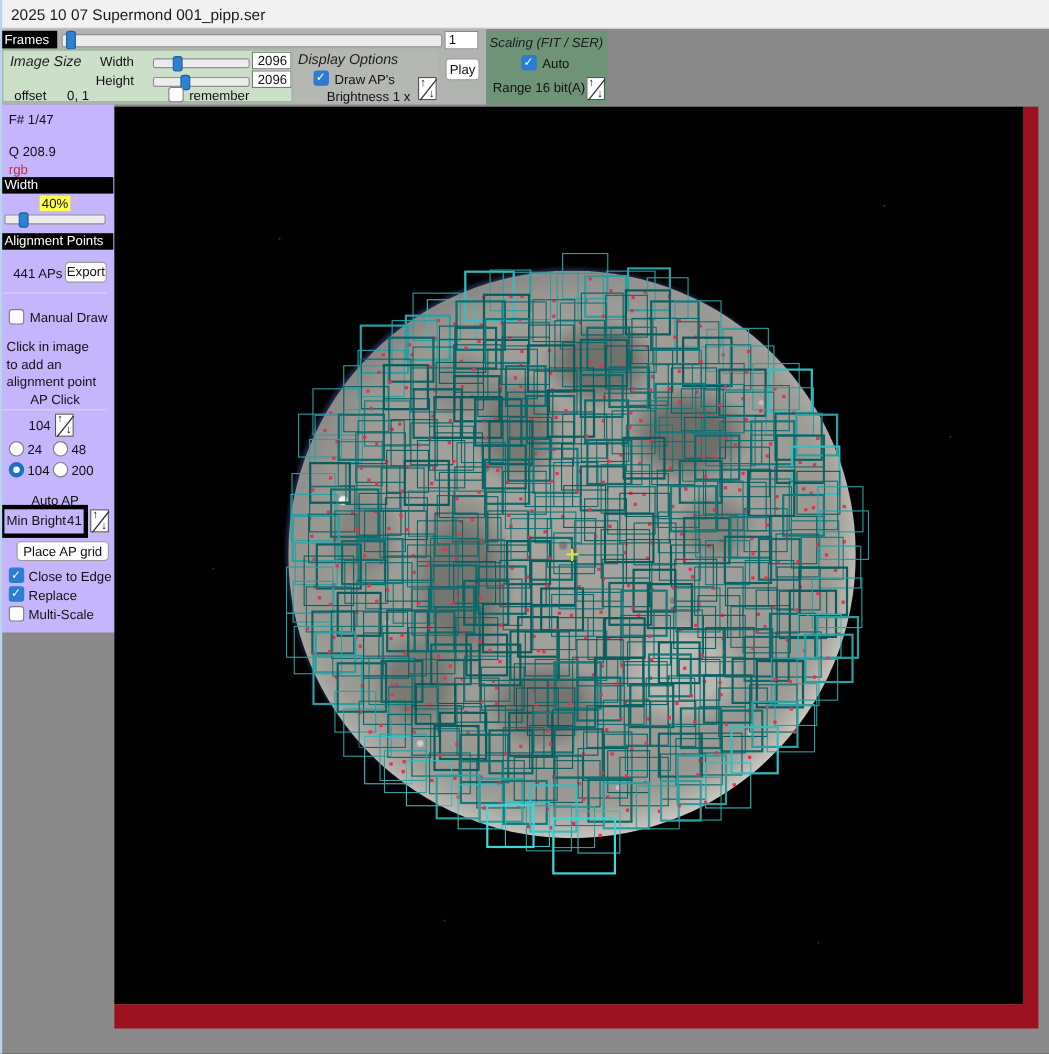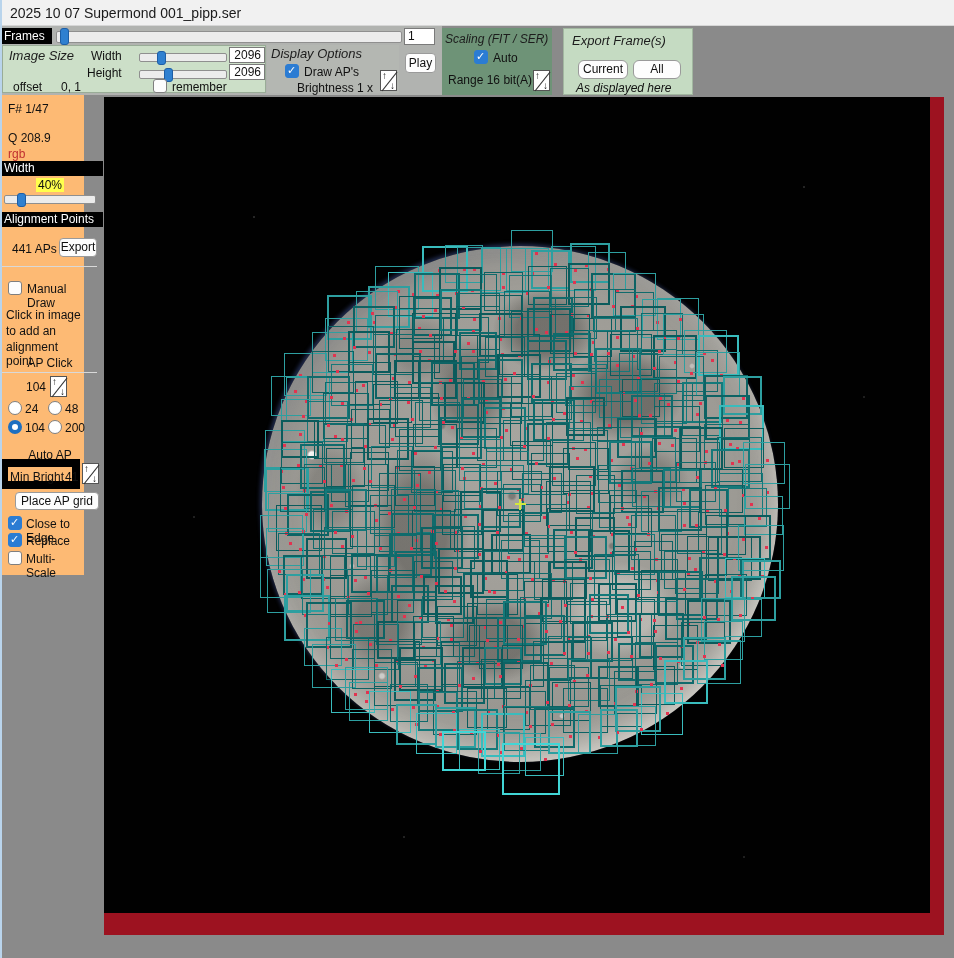--- a/index.html
+++ b/index.html
@@ -83,31 +83,31 @@
   .cb { position:absolute; width:14px; height:14px; background:#fdfdfd;
     border:1px solid #7f7f7f; border-radius:3px; }
   .cb .tick { display:none; position:absolute; left:1px; top:-1px; color:#fff; font-size:11px; }
   .cb.checked { background:#2b7cd3; border-color:#2b7cd3; }
   .cb.checked .tick { display:block; }
   .radio { position:absolute; width:14px; height:14px; border-radius:50%;
     background:#fff; border:1px solid #7f7f7f; }
   .radio.checked { border:4px solid #1e6fc0; }
 
   
-  .sidebar { position:absolute; left:0; top:95px; width:84px; height:480px; background:#fdba74; }
+  .sidebar { position:absolute; left:0; top:95px; width:104px; height:480px; background:#c4b5fd; }
   .sb-text { position:absolute; font-size:12px; }
   .blackbar { position:absolute; left:0; width:103px; height:15px; background:#000;
     color:#fff; padding-left:4px; line-height:15px; font-size:12px; }
   .sep { position:absolute; left:2px; width:95px; height:1px; background:#d9d9d9; }
   .zoom-val { position:absolute; left:36px; top:83px; background:#ffff4d; padding:0 2px; }
   .zoom-track { left:4px; top:100px; width:92px; height:9px; }
   .zoom-track .slider-thumb { height:14px; top:-3px; }
   .btn-clear { left:59px; top:143px; width:38px; height:19px; line-height:17px; }
   .redbox { position:absolute; left:0; top:364px; width:80px; height:30px;
-    border:8px solid #000000; z-index:5; }
+    border:4px solid #000000; z-index:5; }
   .btn-place { left:15px; top:397px; width:84px; height:18px; line-height:16px; }
 
   
   .viewport { position:absolute; left:104px; top:97px; width:826px; height:816px;
     background:#010101; overflow:hidden;
     background-image:
       radial-gradient(circle 1.2px at 150px 120px, #262626 0 1px, transparent 1.2px),
       radial-gradient(circle 1.2px at 90px 420px, #202020 0 1px, transparent 1.2px),
       radial-gradient(circle 1.2px at 700px 90px, #242424 0 1px, transparent 1.2px),
       radial-gradient(circle 1.2px at 760px 300px, #1e1e1e 0 1px, transparent 1.2px),
@@ -217,26 +217,20 @@
     <span class="lab sc-range">Range 16 bit(A)</span>
     <span class="spinner spin-scaling">
       <svg width="17" height="21">
           <line x1="1" y1="20" x2="16" y2="1" stroke="#333" stroke-width="1.2"></line>
         </svg>
       <span class="su">↑</span>
       <span class="sd">↓</span>
     </span>
   </div>
 
-  <div class="panel p-export">
-    <span class="ptitle">Export Frame(s)</span>
-    <div class="btn btn-current">Current</div>
-    <div class="btn btn-all">All</div>
-    <span class="lab ex-note">As displayed here</span>
-  </div>
 </div>
 
 <div class="sidebar">
   <span class="sb-text" style="left:8px;top:7px">F# 1/47</span>
   <span class="sb-text" style="left:8px;top:36px">Q  208.9</span>
   <span class="sb-text" style="left:8px;top:52px;color:#c03030">rgb</span>
 
   <div class="blackbar" style="top:66px">Width</div>
   <span class="zoom-val">40%</span>
   <div class="slider-track zoom-track" style="position:absolute">

